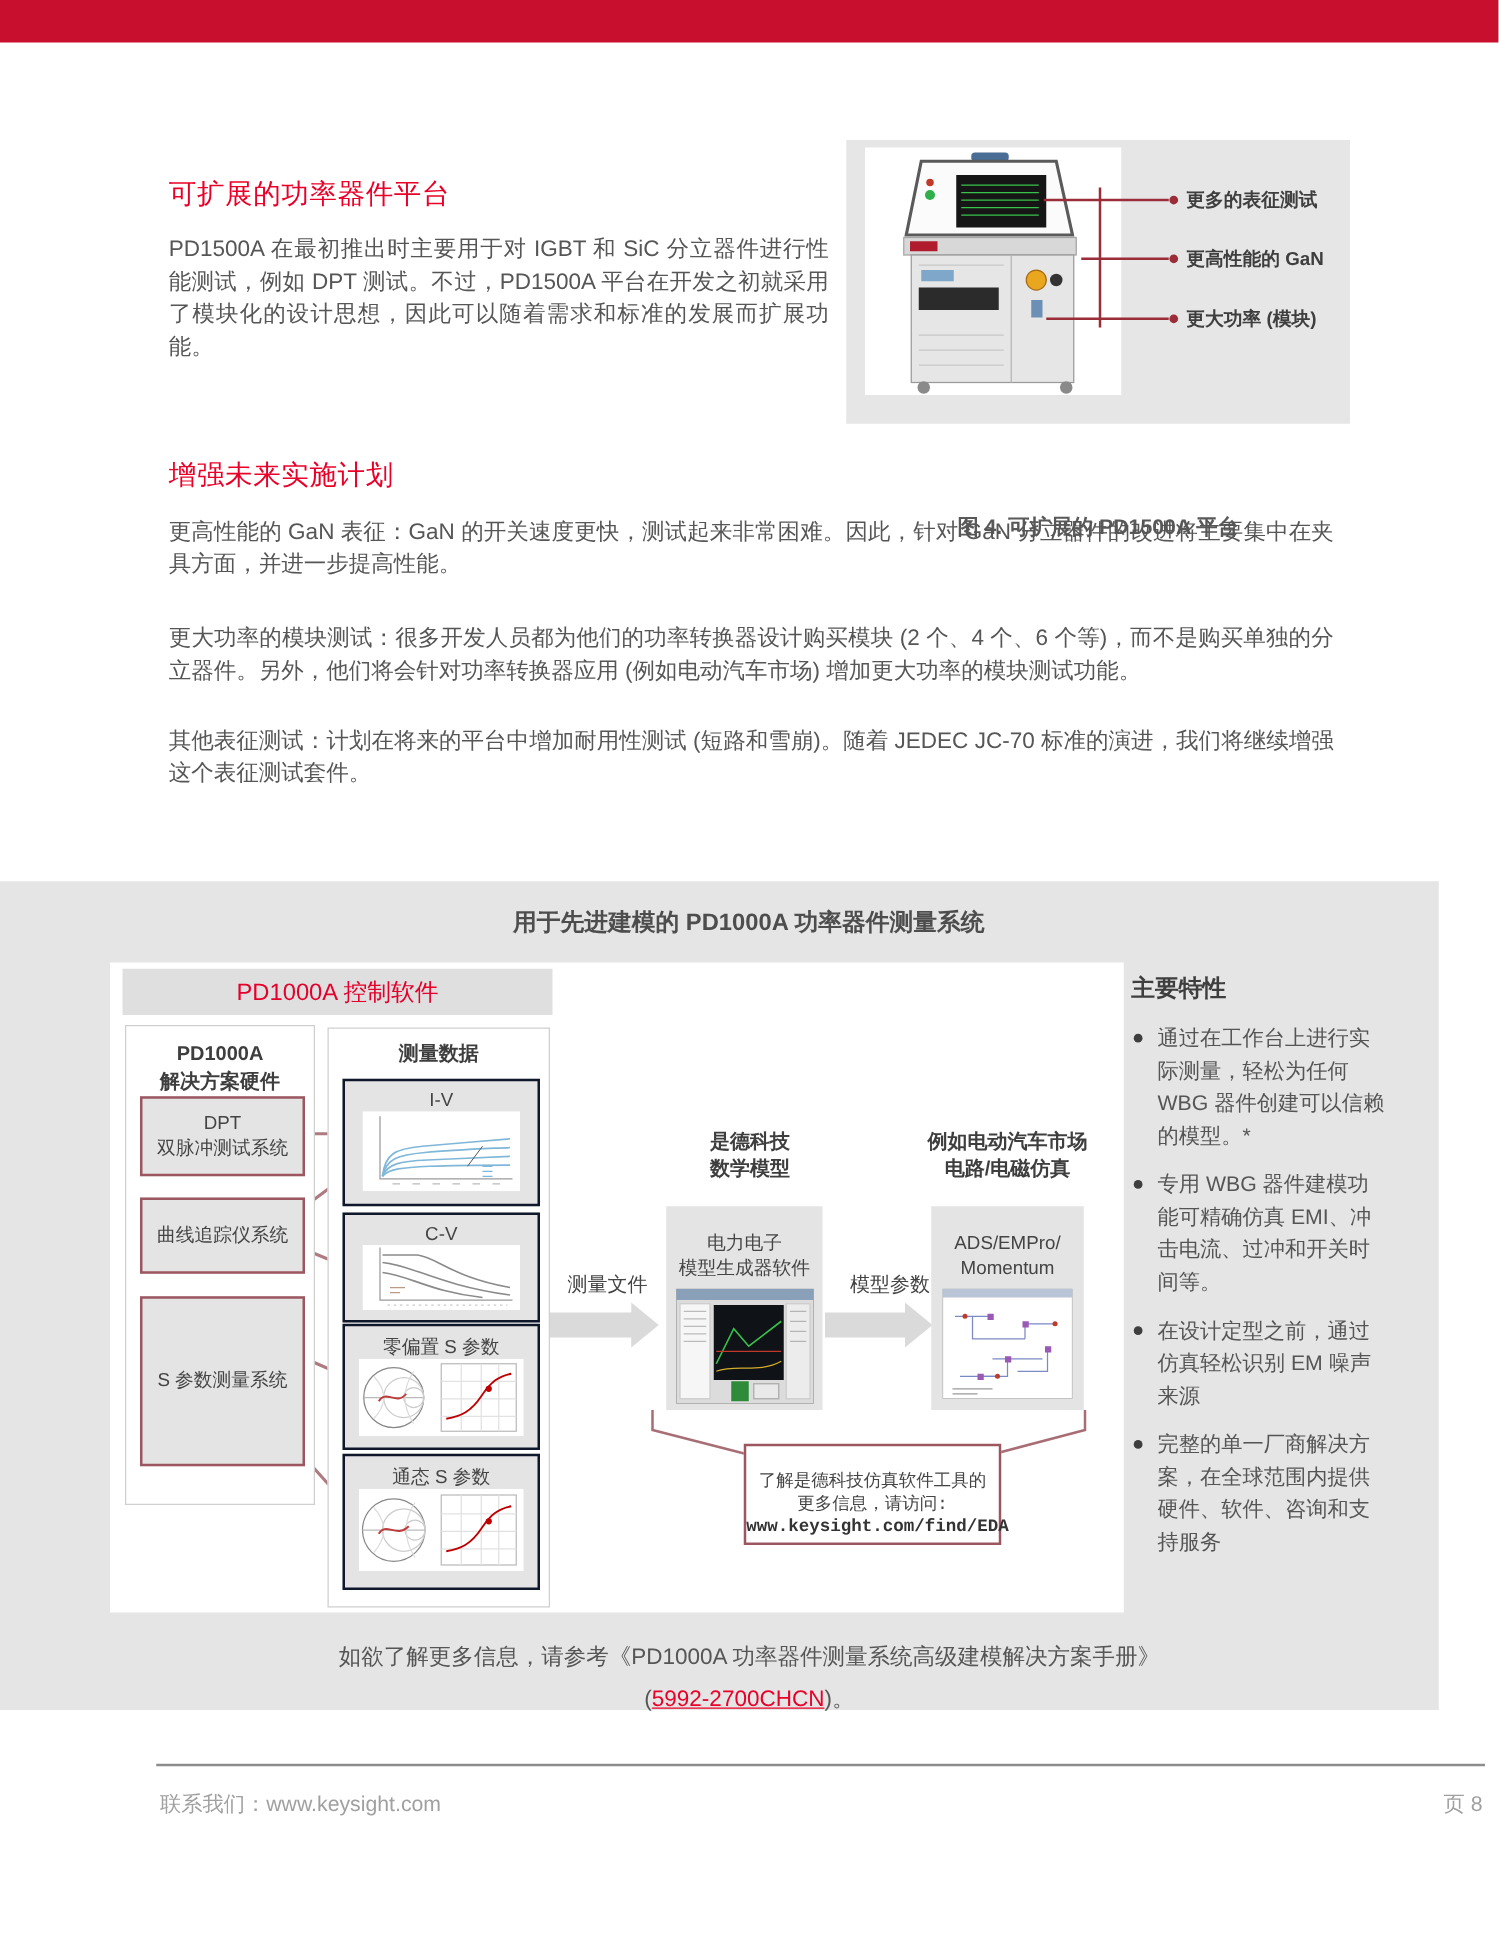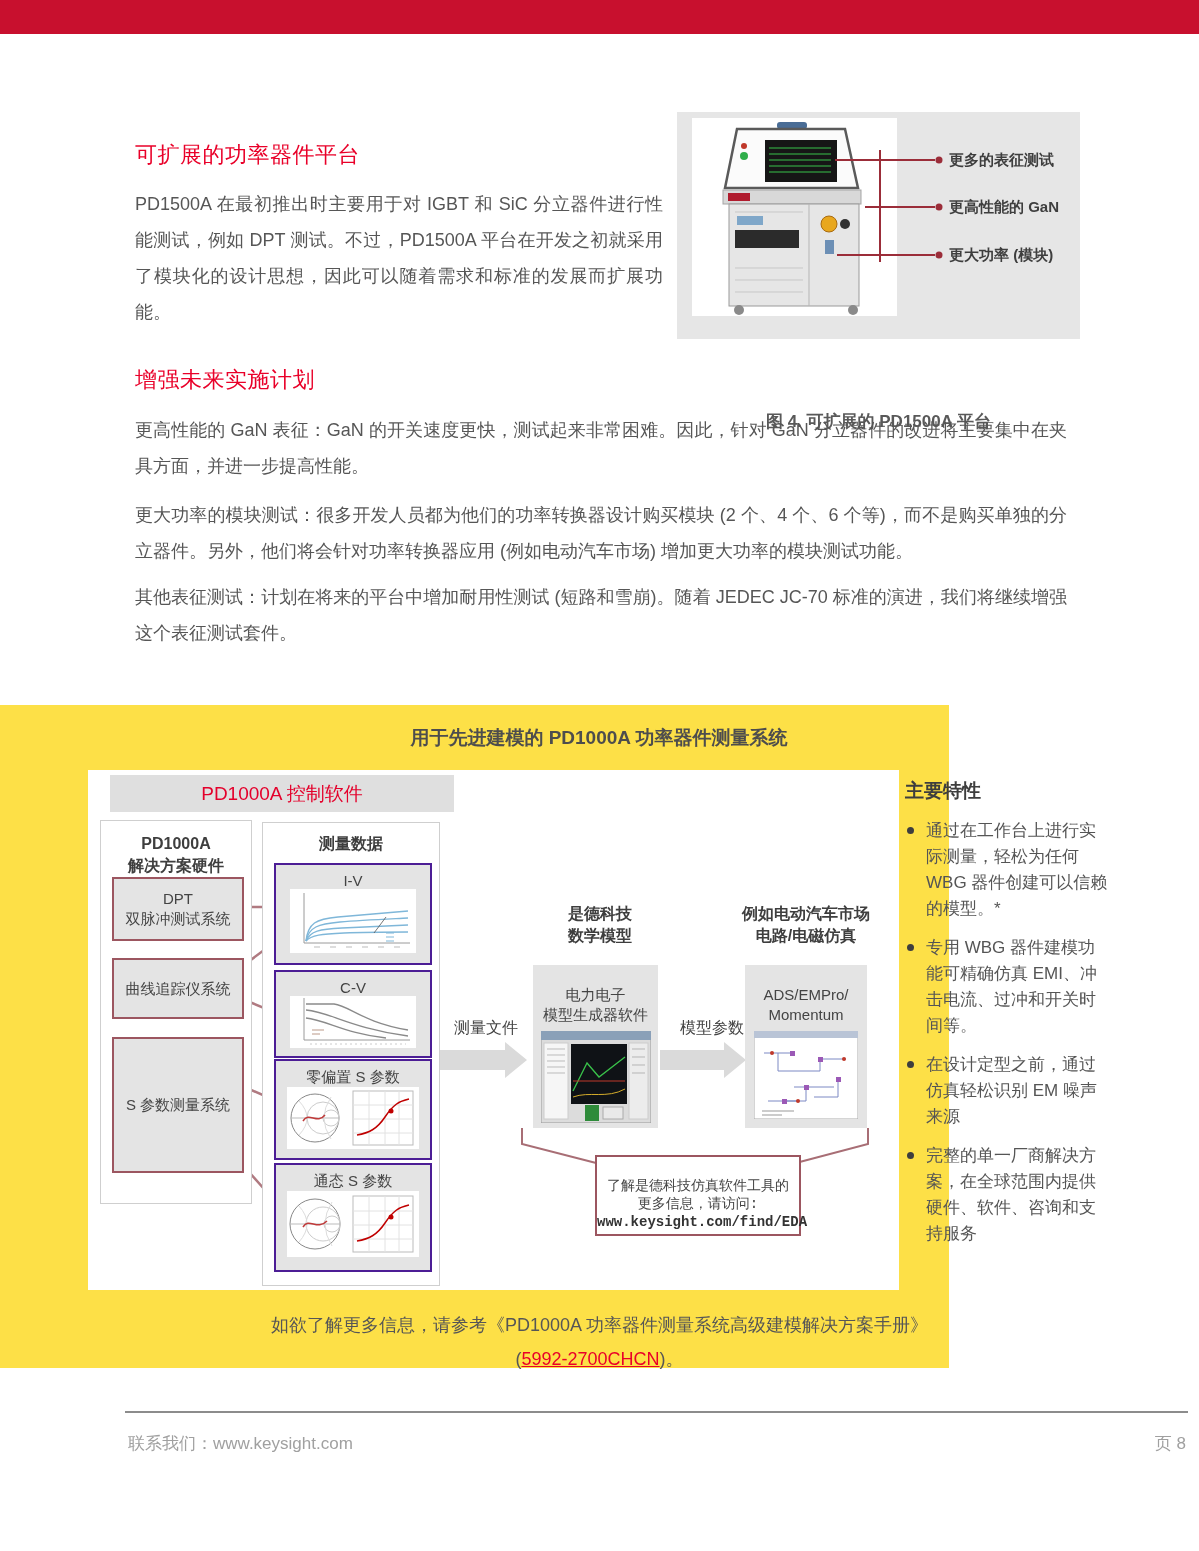--- a/index.html
+++ b/index.html
@@ -5,45 +5,45 @@
   html,body{margin:0;padding:0;background:#fff;}
   .page{position:relative;width:1199px;height:1551px;background:#ffffff;overflow:hidden;
         font-family:"Liberation Sans","DejaVu Sans",sans-serif;color:#565656;}
   .abs{position:absolute;}
 
   
   .topbar{position:absolute;left:0;top:0;width:1199px;height:34px;background:#C8102E;}
 
   
   .h-red{position:absolute;font-size:22px;color:#E90029;font-weight:400;letter-spacing:.5px;}
-  .body-p{position:absolute;font-size:18px;line-height:36px;color:#565656;text-align:justify;}
+  .body-p{position:absolute;font-size:18px;line-height:26px;color:#565656;text-align:justify;}
 
   
   .fig4{position:absolute;left:677px;top:112px;width:403px;height:227px;background:#E6E6E6;}
   .fig-label{position:absolute;left:272px;font-size:15px;font-weight:700;color:#3E3E3E;white-space:nowrap;}
   .fig-caption{position:absolute;left:0;top:298px;width:403px;text-align:center;
                font-size:17px;font-weight:700;color:#595959;}
 
   
-  .band{position:absolute;left:0;top:705px;width:949px;height:663px;background:#fde047;}
+  .band{position:absolute;left:0;top:705px;width:1151px;height:663px;background:#e5e5e5;}
   .band-title{position:absolute;left:88px;top:20px;width:1022px;text-align:center;
               font-size:19px;font-weight:700;color:#4D4D4D;}
 
   
   .panel{position:absolute;left:88px;top:65px;width:811px;height:520px;background:#ffffff;}
-  .sw-header{position:absolute;left:22px;top:5px;width:344px;height:37px;background:#DFDFDF;
+  .sw-header{position:absolute;left:10px;top:5px;width:344px;height:37px;background:#DFDFDF;
              display:flex;align-items:center;justify-content:center;
              font-size:19px;color:#E4002B;}
   .col-box{position:absolute;background:#ffffff;border:1px solid #CFCFCF;}
   .col-title{position:absolute;width:100%;text-align:center;font-size:16px;font-weight:700;
              color:#3E3E3E;line-height:22px;}
   .hw-box{position:absolute;background:#E4E4E4;border:2px solid #9C5660;
           display:flex;flex-direction:column;align-items:center;justify-content:center;
           font-size:15px;color:#444;line-height:20px;text-align:center;}
-  .md-box{position:absolute;background:#E4E4E4;border:2px solid #4c1d95;text-align:center;}
+  .md-box{position:absolute;background:#E4E4E4;border:2px solid #0f172a;text-align:center;}
   .md-box .md-label{margin-top:7px;font-size:15px;color:#444;}
   .flow-label{position:absolute;font-size:16px;color:#444;white-space:nowrap;}
   .flow-title{position:absolute;text-align:center;font-size:16px;font-weight:700;
               color:#3E3E3E;line-height:22px;}
   .gray-soft{position:absolute;background:#E4E4E4;text-align:center;}
   .gray-soft .gs-label{margin-top:20px;font-size:15px;color:#444;line-height:20px;}
   .callout-box{position:absolute;left:507px;top:385px;width:202px;height:57px;background:#ffffff;
                border:2px solid #9C5660;text-align:center;font-size:14px;color:#444;line-height:18px;
                padding-top:20px;box-sizing:content-box;font-family:Liberation Mono, monospace;}
   .callout-box .url{font-weight:700;color:#333;}

